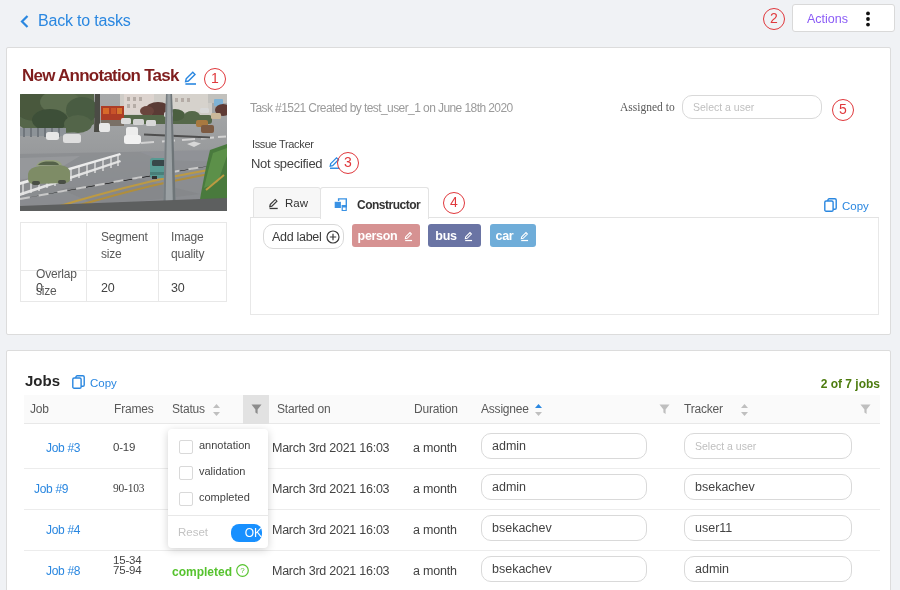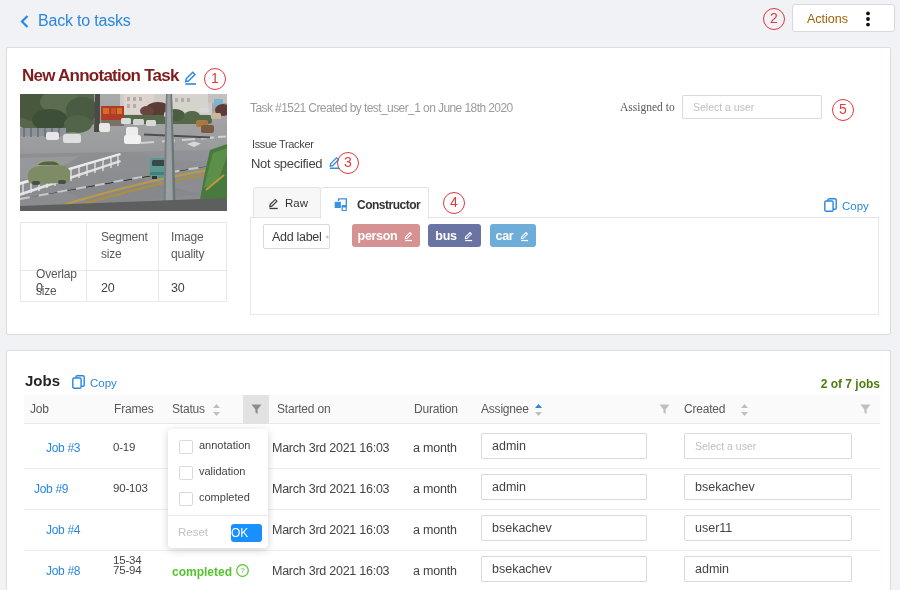--- a/index.html
+++ b/index.html
@@ -2,37 +2,37 @@
 <html><head>
 <meta charset="utf-8">
 <style>
 * { margin:0; padding:0; box-sizing:border-box; }
 html,body { width:900px; height:590px; overflow:hidden; }
 body { font-family:"Liberation Sans", sans-serif; background:#f0f2f5; position:relative; color:#2b2b2b; }
 .abs { position:absolute; }
 .card { position:absolute; background:#fff; border:1px solid #dcdcdc; border-radius:2px; }
 .blue { color:#2a87e0; }
 .circ { position:absolute; width:22px; height:22px; border:1.6px solid #e0383c; border-radius:50%; color:#e0383c; font-size:14px; line-height:19px; text-align:center; }
-.inp { position:absolute; background:#fff; border:1px solid #d9d9d9; border-radius:2px; font-size:12.5px; color:#434343; display:flex; align-items:center; padding-left:10px; white-space:nowrap; }
+.inp { position:absolute; background:#fff; border:1px solid #d9d9d9; border-radius:10px; font-size:12.5px; color:#434343; display:flex; align-items:center; padding-left:10px; white-space:nowrap; }
 .ph { color:#bfbfbf; font-size:10.5px; }
 .lbl { position:absolute; height:23px; border-radius:3px; color:#fff; font-weight:bold; font-size:12.5px; letter-spacing:-0.3px; display:flex; align-items:center; justify-content:center; gap:6px; }
 .hdr { position:absolute; font-size:12px; letter-spacing:-0.2px; color:#595959; }
 .cellt { position:absolute; font-size:12.5px; letter-spacing:-0.2px; color:#434343; }
 </style>
 </head>
 <body>
 
 <div class="abs" style="left:20px; top:12px; width:240px; font-size:16px; letter-spacing:-0.2px; color:#2a87e0;">
   <svg width="9" height="13" viewBox="0 0 9 13" style="vertical-align:-2px; margin-right:9px;">
       <path d="M7.5 1 L2 6.5 L7.5 12" fill="none" stroke="#2a87e0" stroke-width="2.2"></path>
     </svg>Back to tasks
 </div>
 
 <div class="abs" style="left:792px; top:4px; width:103px; height:28px; background:#fff; border:1px solid #d9d9d9; border-radius:3px;">
-  <span class="abs" style="left:14px; top:7px; font-size:12.5px; color:#a16207;">Actions</span>
+  <span class="abs" style="left:14px; top:7px; font-size:12.5px; color:#8b5cf6;">Actions</span>
   <svg class="abs" style="left:65px; top:5px;" width="20" height="18" viewBox="0 0 20 18">
     <circle cx="10" cy="3.4" r="1.9" fill="#111"></circle>
       <circle cx="10" cy="9" r="1.9" fill="#111"></circle>
       <circle cx="10" cy="14.6" r="1.9" fill="#111"></circle>
   </svg>
 </div>
 <div class="circ" style="left:763px; top:8px;">2</div>
 
 <div class="card" style="left:6px; top:47px; width:885px; height:288px;"></div>
 
@@ -242,21 +242,21 @@
 <div class="circ" style="left:443px; top:192px;">4</div>
 
 <div class="abs" style="left:824px; top:198px; font-size:11.5px; color:#2a87e0;">
   <svg width="13" height="14" viewBox="0 0 13 14" style="vertical-align:-2px; margin-right:5px;">
     <rect x="3.9" y="0.8" width="8.3" height="10.4" rx="1.3" fill="none" stroke="#2a87e0" stroke-width="1.4"></rect>
     <rect x="0.8" y="3" width="8.3" height="10.2" rx="1.3" fill="#fff" stroke="#2a87e0" stroke-width="1.4"></rect>
   </svg>Copy
 </div>
 
 <div class="abs" style="left:250px; top:218px; width:629px; height:97px; border:1px solid #e8e8e8; border-top:none;"></div>
-<div class="inp" style="left:263px; top:224px; width:67px; height:25px; color:#3a3a3a; font-size:12.5px; letter-spacing:-0.3px; padding-left:8px;">Add label
+<div class="inp" style="left:263px; top:224px; width:81px; height:25px; color:#3a3a3a; font-size:12.5px; letter-spacing:-0.3px; padding-left:8px;">Add label
   <svg width="14" height="14" viewBox="0 0 14 14" style="margin-left:5px;">
     <circle cx="7" cy="7" r="6" fill="none" stroke="#3a3a3a" stroke-width="1.2"></circle>
     <path d="M7 3.8 V10.2 M3.8 7 H10.2" stroke="#3a3a3a" stroke-width="1.2"></path>
   </svg>
 </div>
 <div class="lbl" style="left:352px; top:224px; width:68px; background:#d69292;">person
   <svg width="11" height="12" viewBox="0 0 17 17">
     <path d="M4.2 9.8 L10.8 3.2 L13 5.4 L6.4 12 L3.6 12.6 Z" fill="none" stroke="#fff" stroke-width="1.6"></path>
     <path d="M3.4 15.5 H14" stroke="#fff" stroke-width="1.9"></path>
   </svg>
@@ -300,21 +300,21 @@
 <div class="hdr" style="left:277px; top:402px;">Started on</div>
 <div class="hdr" style="left:414px; top:402px;">Duration</div>
 <div class="hdr" style="left:481px; top:402px;">Assignee</div>
 <svg class="abs" style="left:534px; top:403px;" width="9" height="14" viewBox="0 0 9 14">
   <path d="M4.5 1 L8 5 H1 Z" fill="#2a87e0"></path>
     <path d="M4.5 13 L1 9 H8 Z" fill="#bfbfbf"></path>
 </svg>
 <svg class="abs" style="left:659px; top:404px;" width="11" height="11" viewBox="0 0 11 11">
   <path d="M0.5 0.5 H10.5 L6.6 5.4 V10 L4.4 8.4 V5.4 Z" fill="#bfbfbf"></path>
 </svg>
-<div class="hdr" style="left:684px; top:402px;">Created</div>
+<div class="hdr" style="left:684px; top:402px;">Tracker</div>
 <svg class="abs" style="left:740px; top:403px;" width="9" height="14" viewBox="0 0 9 14">
   <path d="M4.5 1 L8 5 H1 Z" fill="#bfbfbf"></path>
     <path d="M4.5 13 L1 9 H8 Z" fill="#bfbfbf"></path>
 </svg>
 <svg class="abs" style="left:860px; top:404px;" width="11" height="11" viewBox="0 0 11 11">
   <path d="M0.5 0.5 H10.5 L6.6 5.4 V10 L4.4 8.4 V5.4 Z" fill="#bfbfbf"></path>
 </svg>
 
 <div class="abs" style="left:24px; top:468px; width:856px; height:1px; background:#ececec;"></div>
 <div class="abs" style="left:24px; top:509px; width:856px; height:1px; background:#ececec;"></div>
@@ -323,21 +323,21 @@
 <div class="abs blue" style="left:46px; top:441px; font-size:12px; letter-spacing:-0.3px;">Job #3</div>
 <div class="cellt" style="left:113px; top:441px; font-size:11.5px;">0-19</div>
 <div class="cellt" style="left:272px; top:441px; font-size:12.5px; letter-spacing:-0.25px;">March 3rd 2021 16:03</div>
 <div class="cellt" style="left:413px; top:441px; font-size:12.5px;">a month</div>
 <div class="inp" style="left:481px; top:433px; width:166px; height:26px;">admin</div>
 <div class="inp" style="left:684px; top:433px; width:168px; height:26px;">
     <span class="ph">Select a user</span>
   </div>
 
 <div class="abs blue" style="left:34px; top:482px; font-size:12px; letter-spacing:-0.3px;">Job #9</div>
-<div class="cellt" style="left:113px; top:482px; font-size:11.5px;">90-103</div>
+<div class="cellt" style="left:113px; top:482px; font-size:11.5px;font-family:Liberation Serif, serif;">90-103</div>
 <div class="cellt" style="left:272px; top:482px; font-size:12.5px; letter-spacing:-0.25px;">March 3rd 2021 16:03</div>
 <div class="cellt" style="left:413px; top:482px; font-size:12.5px;">a month</div>
 <div class="inp" style="left:481px; top:474px; width:166px; height:26px;">admin</div>
 <div class="inp" style="left:684px; top:474px; width:168px; height:26px;">bsekachev</div>
 
 <div class="abs blue" style="left:46px; top:523px; font-size:12px; letter-spacing:-0.3px;">Job #4</div>
 <div class="cellt" style="left:113px; top:554px; font-size:11.5px;">15-34</div>
 <div class="cellt" style="left:272px; top:523px; font-size:12.5px; letter-spacing:-0.25px;">March 3rd 2021 16:03</div>
 <div class="cellt" style="left:413px; top:523px; font-size:12.5px;">a month</div>
 <div class="inp" style="left:481px; top:515px; width:166px; height:26px;">bsekachev</div>
@@ -357,14 +357,14 @@
 
 <div class="abs" style="left:168px; top:429px; width:100px; height:119px; background:#fff; border-radius:4px; box-shadow:0 2px 8px rgba(0,0,0,0.18);">
   <div class="abs" style="left:11px; top:11px; width:14px; height:14px; border:1px solid #d9d9d9; border-radius:2px;"></div>
   <div class="abs" style="left:31px; top:10px; font-size:11px; color:#434343;">annotation</div>
   <div class="abs" style="left:11px; top:37px; width:14px; height:14px; border:1px solid #d9d9d9; border-radius:2px;"></div>
   <div class="abs" style="left:31px; top:36px; font-size:11px; color:#434343;">validation</div>
   <div class="abs" style="left:11px; top:63px; width:14px; height:14px; border:1px solid #d9d9d9; border-radius:2px;"></div>
   <div class="abs" style="left:31px; top:62px; font-size:11px; color:#434343;">completed</div>
   <div class="abs" style="left:0; top:86px; width:100px; height:1px; background:#e8e8e8;"></div>
   <div class="abs" style="left:10px; top:97px; font-size:11.5px; color:#c3c3c3;">Reset</div>
-  <div class="abs" style="left:63px; top:95px; width:31px; height:18px; background:#1890ff; border-radius:3px; color:#fff; font-size:12px; text-align:left; line-height:18px;">OK</div>
+  <div class="abs" style="left:63px; top:95px; width:31px; height:18px; background:#1890ff; border-radius:8px; color:#fff; font-size:12px; text-align:right; line-height:18px;">OK</div>
 </div>
 
 </body></html>

